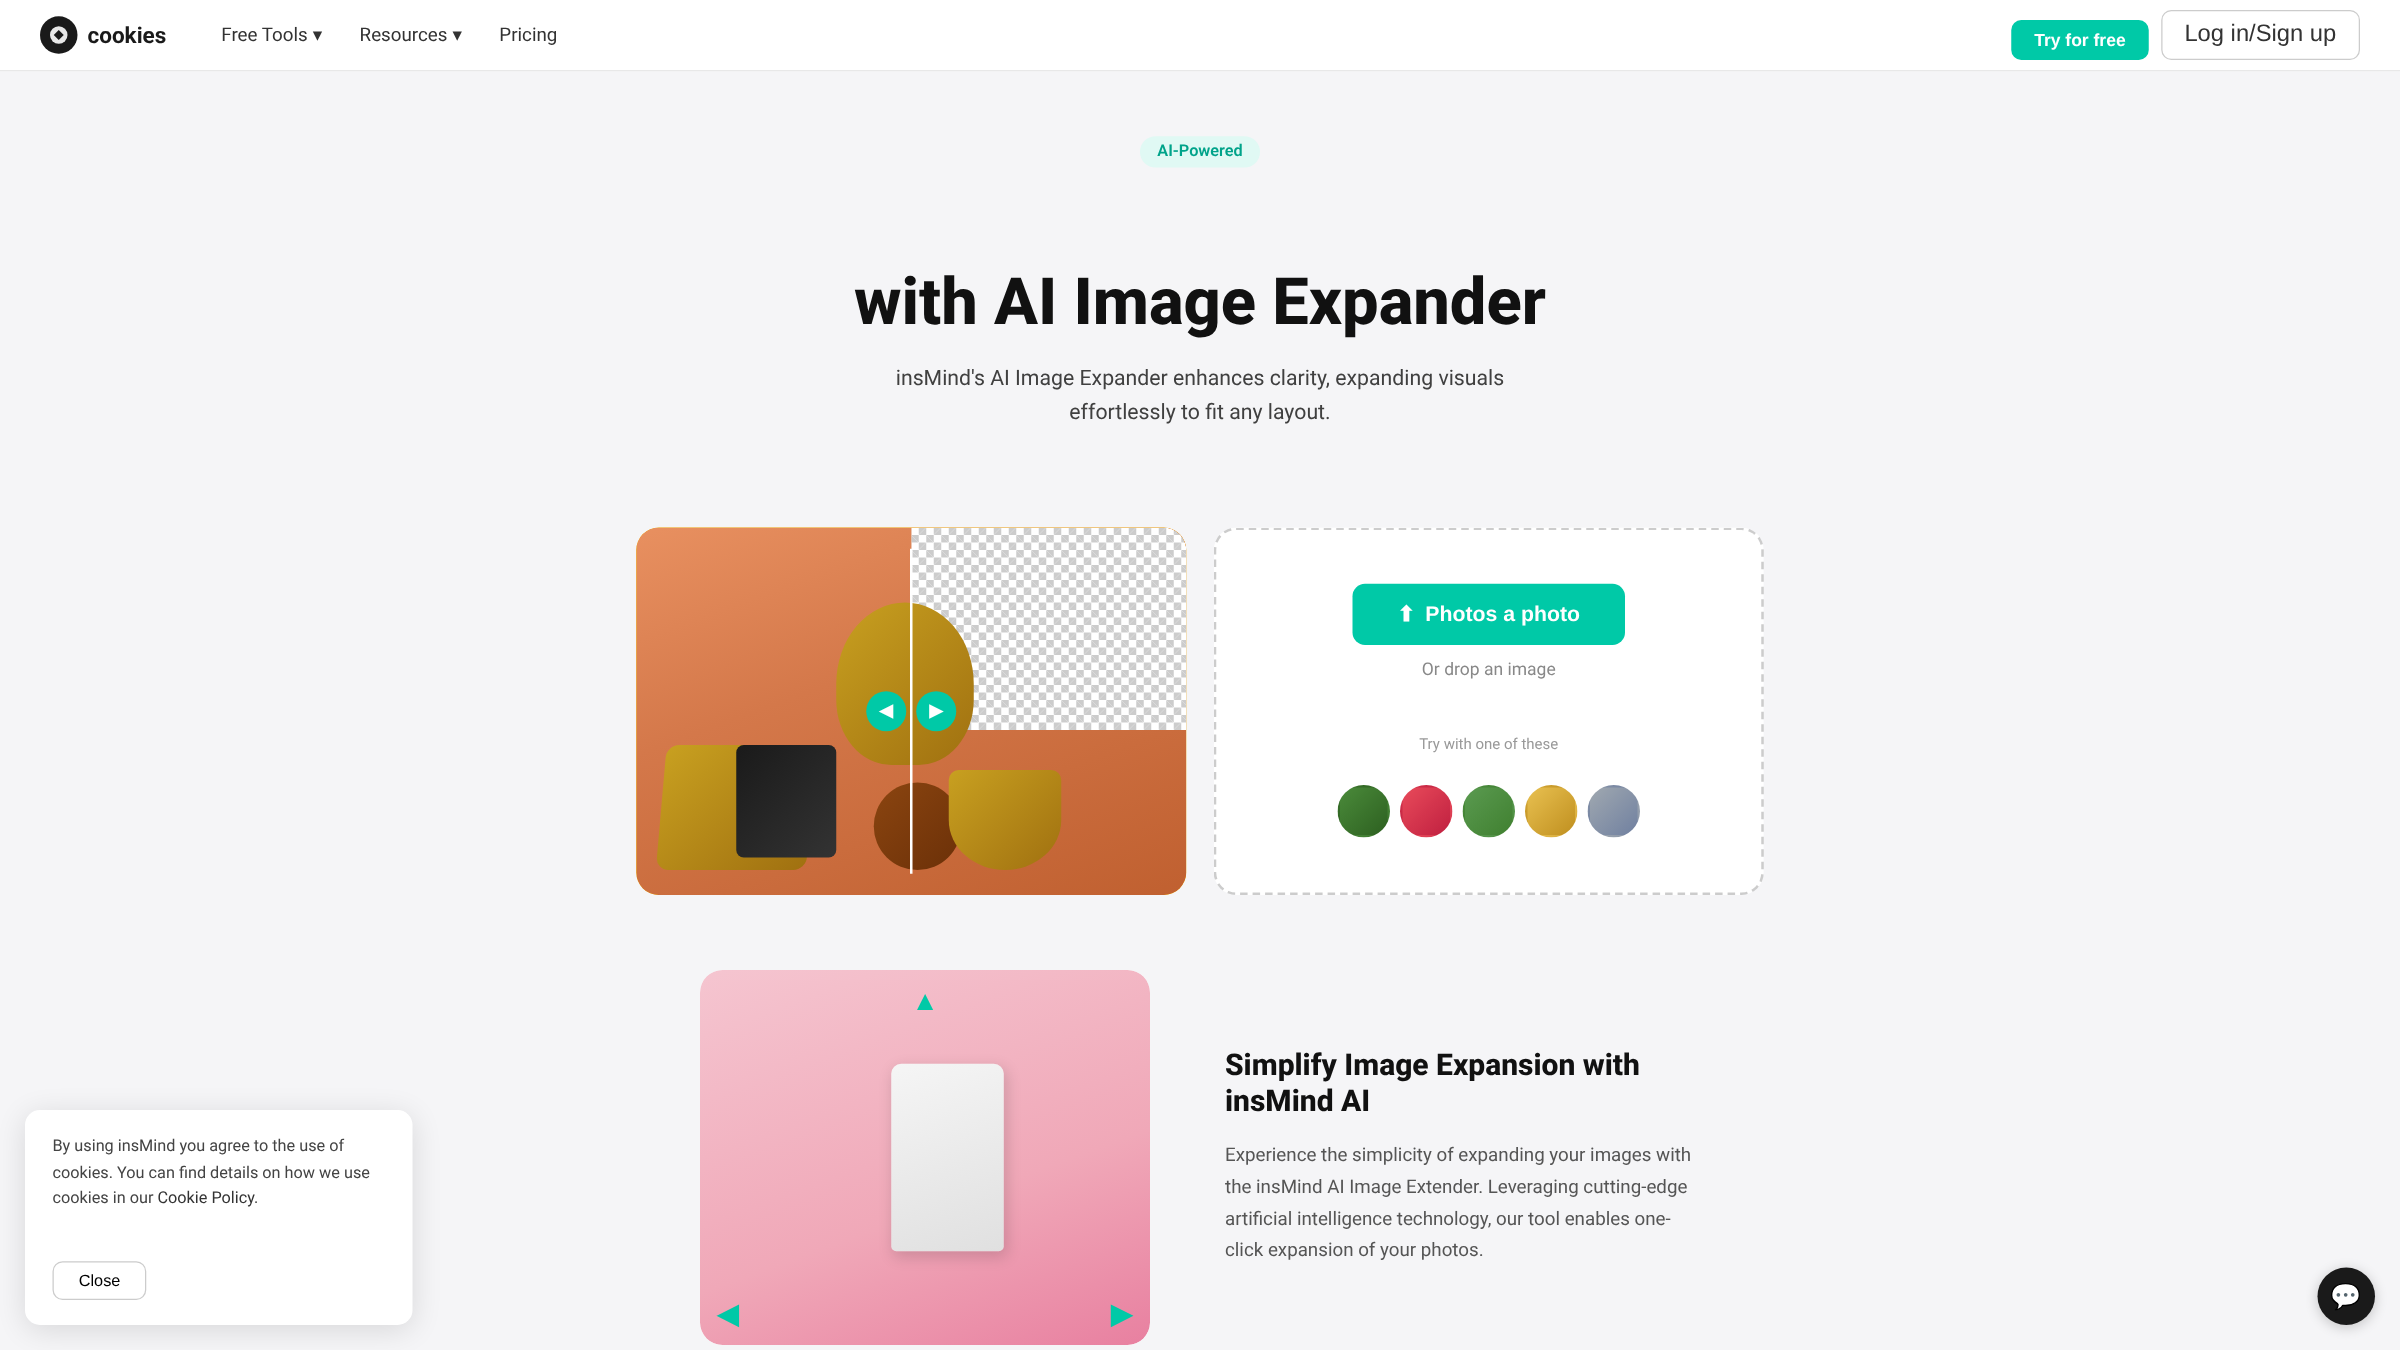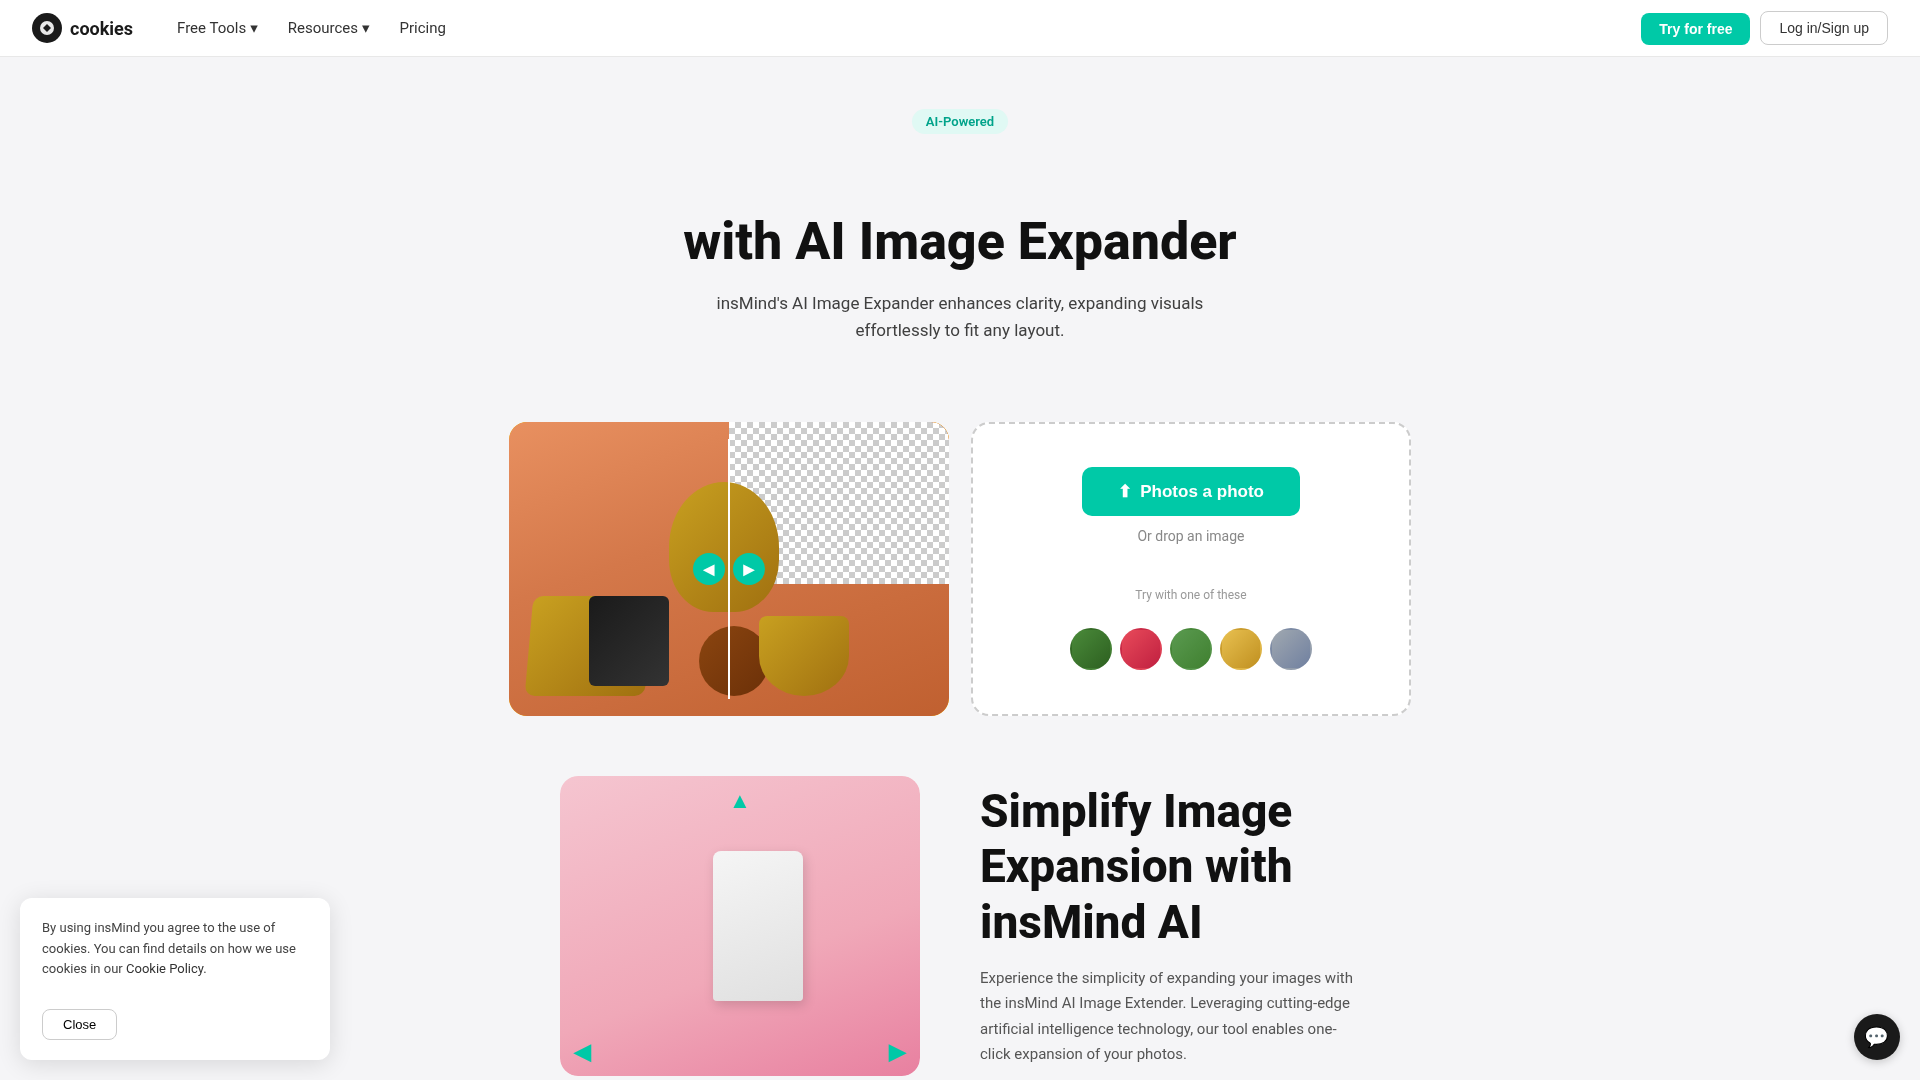--- a/index.html
+++ b/index.html
@@ -12,21 +12,21 @@
       border-bottom: 1px solid #e8e8e8; position: sticky; top: 0; z-index: 100;
     }
     .nav-left { display: flex; align-items: center; gap: 32px; }
     .logo { display: flex; align-items: center; gap: 8px; font-weight: 700; font-size: 18px; color: #1a1a1a; }
     .logo-circle { width: 30px; height: 30px; background: #1a1a1a; border-radius: 50%; display: flex; align-items: center; justify-content: center; }
     .logo-circle svg { width: 18px; height: 18px; }
     .nav-links { display: flex; align-items: center; gap: 6px; justify-content: flex-end; }
     .nav-item { padding: 6px 12px; font-size: 15px; color: #333; cursor: pointer; border-radius: 6px; display: flex; align-items: center; gap: 4px; }
     .nav-right { display: flex; align-items: flex-end; gap: 10px; }
     .btn-try { background: #00c9a7; color: #fff; border: none; padding: 8px 18px; border-radius: 8px; font-size: 14px; font-weight: 600; cursor: pointer; }
-    .btn-login { background: #fff; color: #333; border: 1px solid #ccc; padding: 8px 18px; border-radius: 8px; font-size: 14px; font-weight: 500; cursor: pointer; }
+    .btn-login { background: #fff; color: #333; border: 1px solid #ccc; padding: 8px 18px; border-radius: 8px; font-size: 19px; font-weight: 500; cursor: pointer; }
 
     
     .hero { text-align: center; padding: 52px 20px 40px; }
     .badge { display: inline-block; background: #e0f9f4; color: #00a38a; font-size: 13px; font-weight: 600; padding: 5px 14px; border-radius: 20px; margin-bottom: 18px; }
     .hero h1 { font-size: 52px; font-weight: 800; line-height: 1.15; color: #111; margin-bottom: 18px; }
     .hero p { font-size: 17px; color: #404040; max-width: 500px; margin: 0 auto 38px; line-height: 1.6; }
 
     
     .demo-area { display: flex; justify-content: center; gap: 22px; padding: 0 20px 60px; flex-wrap: wrap; }
 
@@ -80,32 +80,32 @@
     .expand-arrows-v {
       position: absolute; top: 12px; left: 50%; transform: translateX(-50%);
       color: #00c9a7; font-size: 22px; font-weight: bold;
     }
     .expand-arrows-h {
       position: absolute; bottom: 12px; left: 0; right: 0;
       display: flex; justify-content: space-between; padding: 0 14px;
       color: #00c9a7; font-size: 22px; font-weight: bold;
     }
     .bottom-text { max-width: 380px; }
-    .bottom-text h2 { font-size: 46px; font-weight: 800; margin-bottom: 16px; color: #111; line-height: 1.2; }
+    .bottom-text h2 { font-size: 24px; font-weight: 800; margin-bottom: 16px; color: #111; line-height: 1.2; }
     .bottom-text p { font-size: 15px; color: #555; line-height: 1.7; }
 
     
     .cookie-banner {
       position: fixed; bottom: 20px; left: 20px; width: 310px;
       background: #fff; border-radius: 12px; padding: 20px 22px;
       box-shadow: 0 4px 24px rgba(0,0,0,0.12); z-index: 200; font-size: 13px; color: #444; line-height: 1.6;
     }
     .cookie-link { color: #333; cursor: pointer; }
     .cookie-close-btn {
-      margin-top: 8px; background: #fff; border: 1px solid #ccc; padding: 7px 20px;
+      margin-top: 18px; background: #fff; border: 1px solid #ccc; padding: 7px 20px;
       border-radius: 8px; font-size: 13px; cursor: pointer; font-weight: 500;
     }
 
     
     .chat-widget {
       position: fixed; bottom: 20px; right: 20px; width: 46px; height: 46px;
       background: #1a1a1a; border-radius: 50%; display: flex; align-items: center; justify-content: center;
       cursor: pointer; color: #fff; font-size: 20px; box-shadow: 0 2px 10px rgba(0,0,0,0.2);
     }
 

